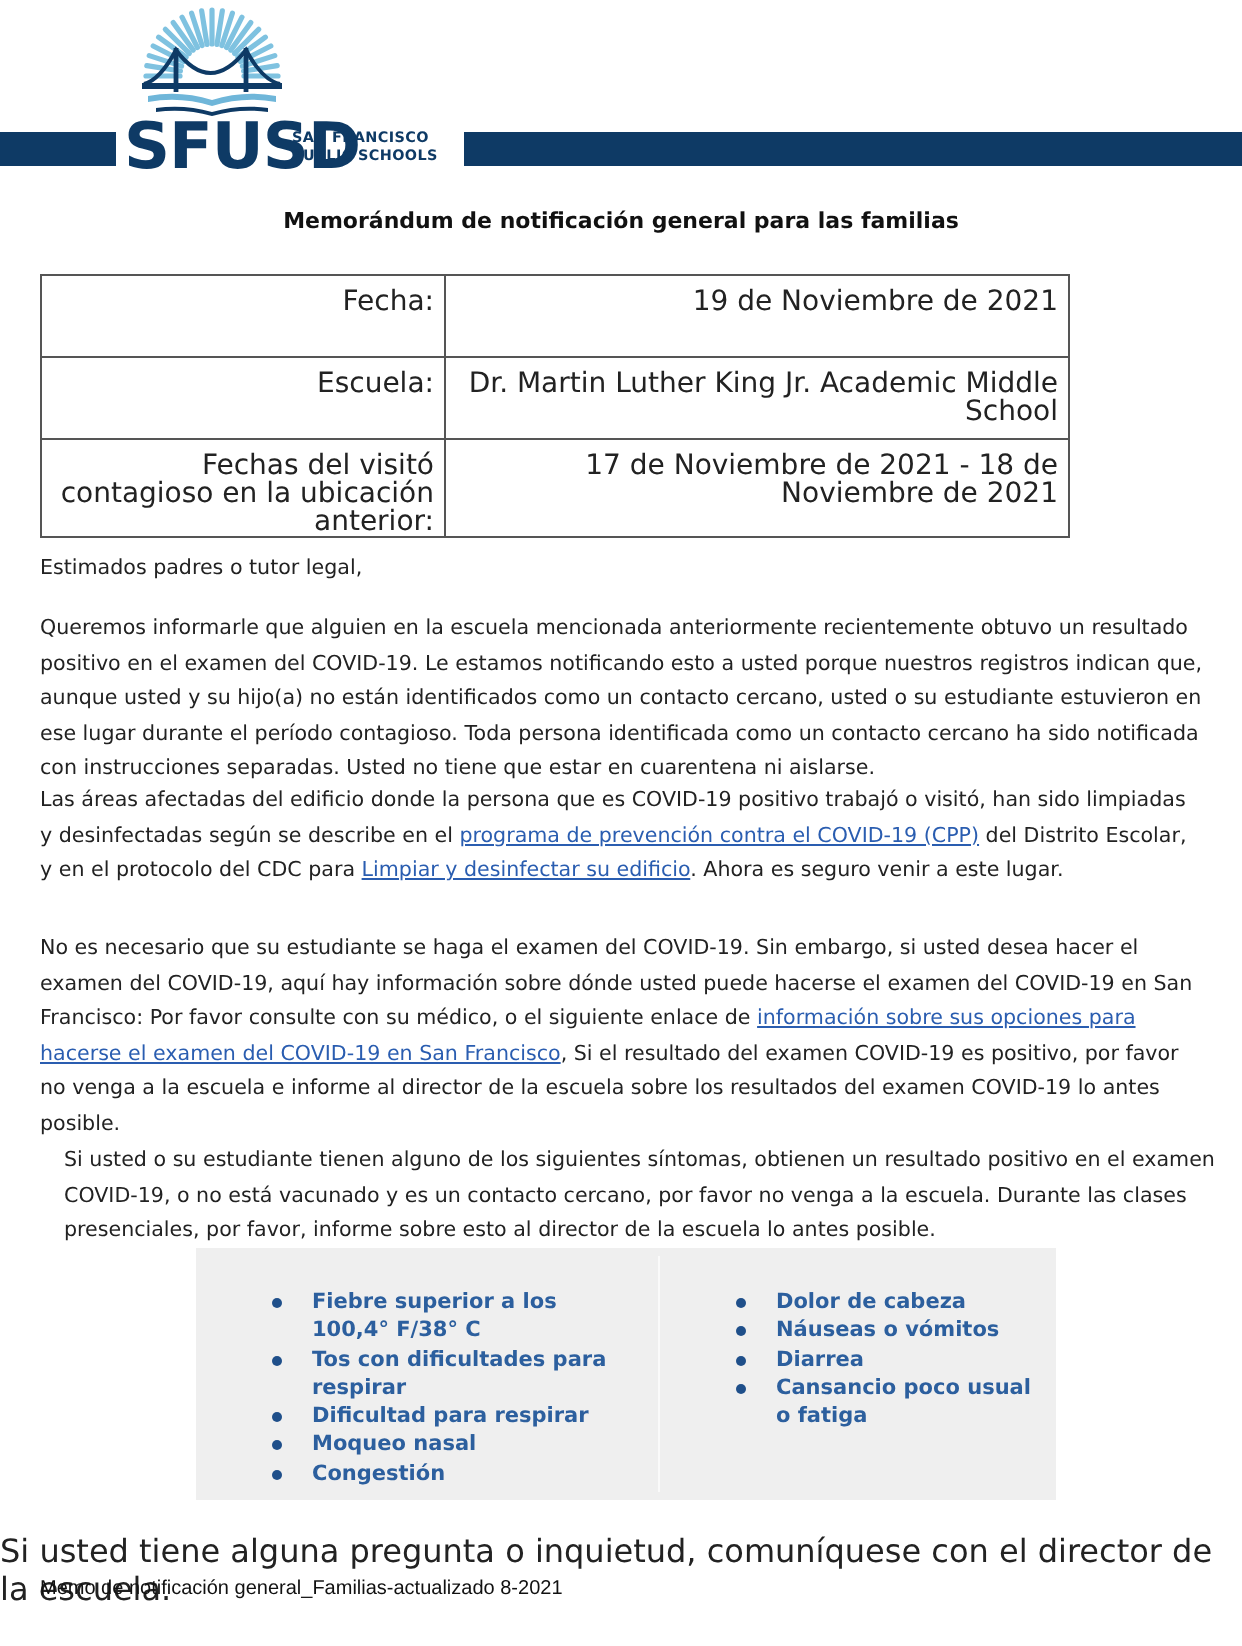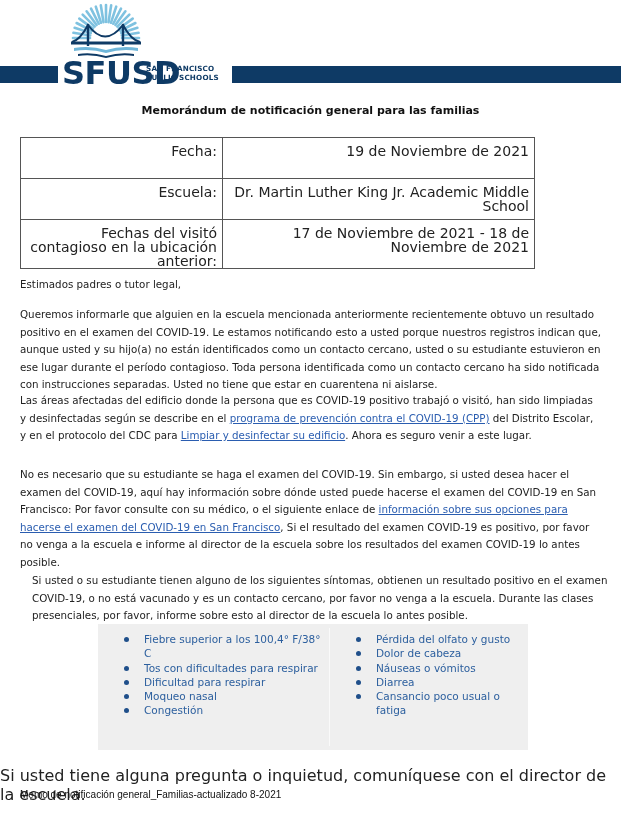--- a/index.html
+++ b/index.html
@@ -34,21 +34,21 @@
   #p1 { top:306px; }
   #p2 { top:392px; }
   #p3 { top:466px; }
   #p4 { top:572px;margin-left:12px; }
 
   
   #symptoms { left:98px; top:624px; width:430px; height:126px; background:#efefef; }
   #symptoms .col { position:absolute; top:4px; }
   #col-left { left:0; width:230px; }
   #col-right { left:231px; width:199px; border-left:1px solid #fafafa; height:118px; }
-  #symptoms ul { margin:4px; padding:0 0 0 42px; list-style:none; }
+  #symptoms ul { margin:16px; padding:0 0 0 42px; list-style:none;font-weight:bold; }
   #col-right ul { padding-left:42px; }
   #symptoms li { position:relative; font-size:10.5px; line-height:14.3px; color:#2c5f9e; }
   #symptoms li::before { content:""; position:absolute; left:-20px; top:5px; width:5px; height:5px;
                          border-radius:50%; background:#1f4f8a; }
 
   #closing { left:0; width:621px; top:766px; font-size:16px; color:#222; }
   #footer { left:20px; top:789px; font-family:"Liberation Sans", sans-serif; font-size:10px; color:#111; }
 </style>
 </head>
 <body>
@@ -133,21 +133,20 @@
     <ul>
       <li>Fiebre superior a los 100,4° F/38° C</li>
       <li>Tos con dificultades para respirar</li>
       <li>Dificultad para respirar</li>
       <li>Moqueo nasal</li>
       <li>Congestión</li>
     </ul>
   </div>
   <div id="col-right" class="col">
     <ul>
-      <li>Pérdida del olfato y gusto</li>
       <li>Dolor de cabeza</li>
       <li>Náuseas o vómitos</li>
       <li>Diarrea</li>
       <li style="width:135px">Cansancio poco usual o fatiga</li>
     </ul>
   </div>
 </div>
 
 <div id="closing" class="abs">Si usted tiene alguna pregunta o inquietud, comuníquese con el director de la escuela.</div>
 <div id="footer" class="abs">Memo de notificación general_Familias-actualizado 8-2021</div>

